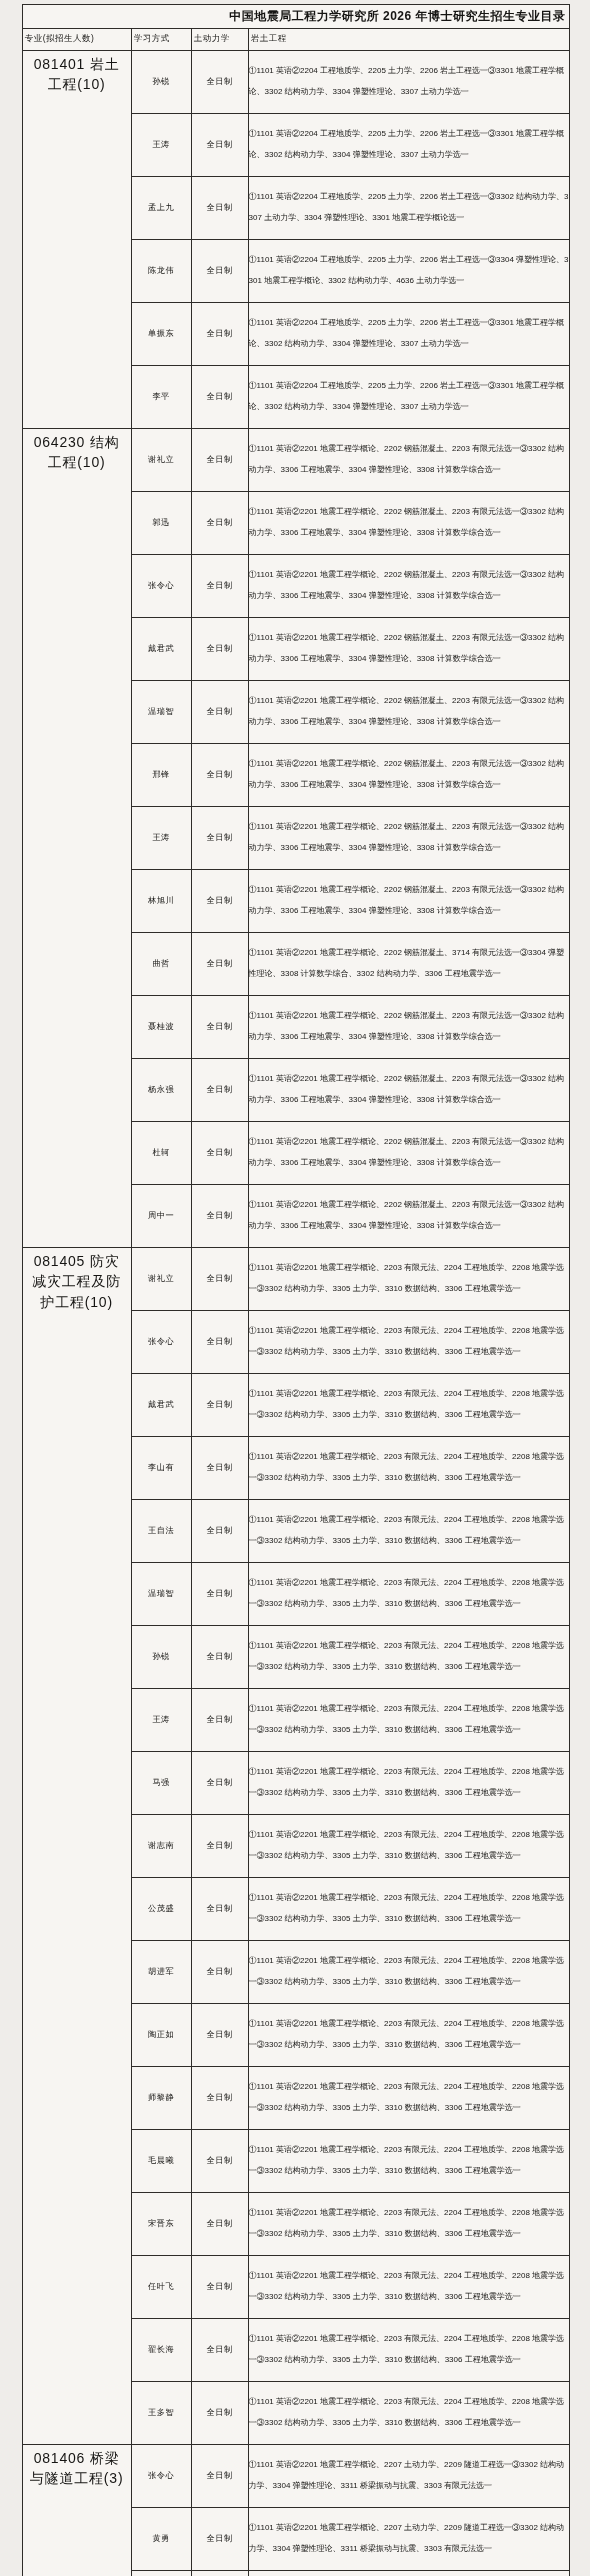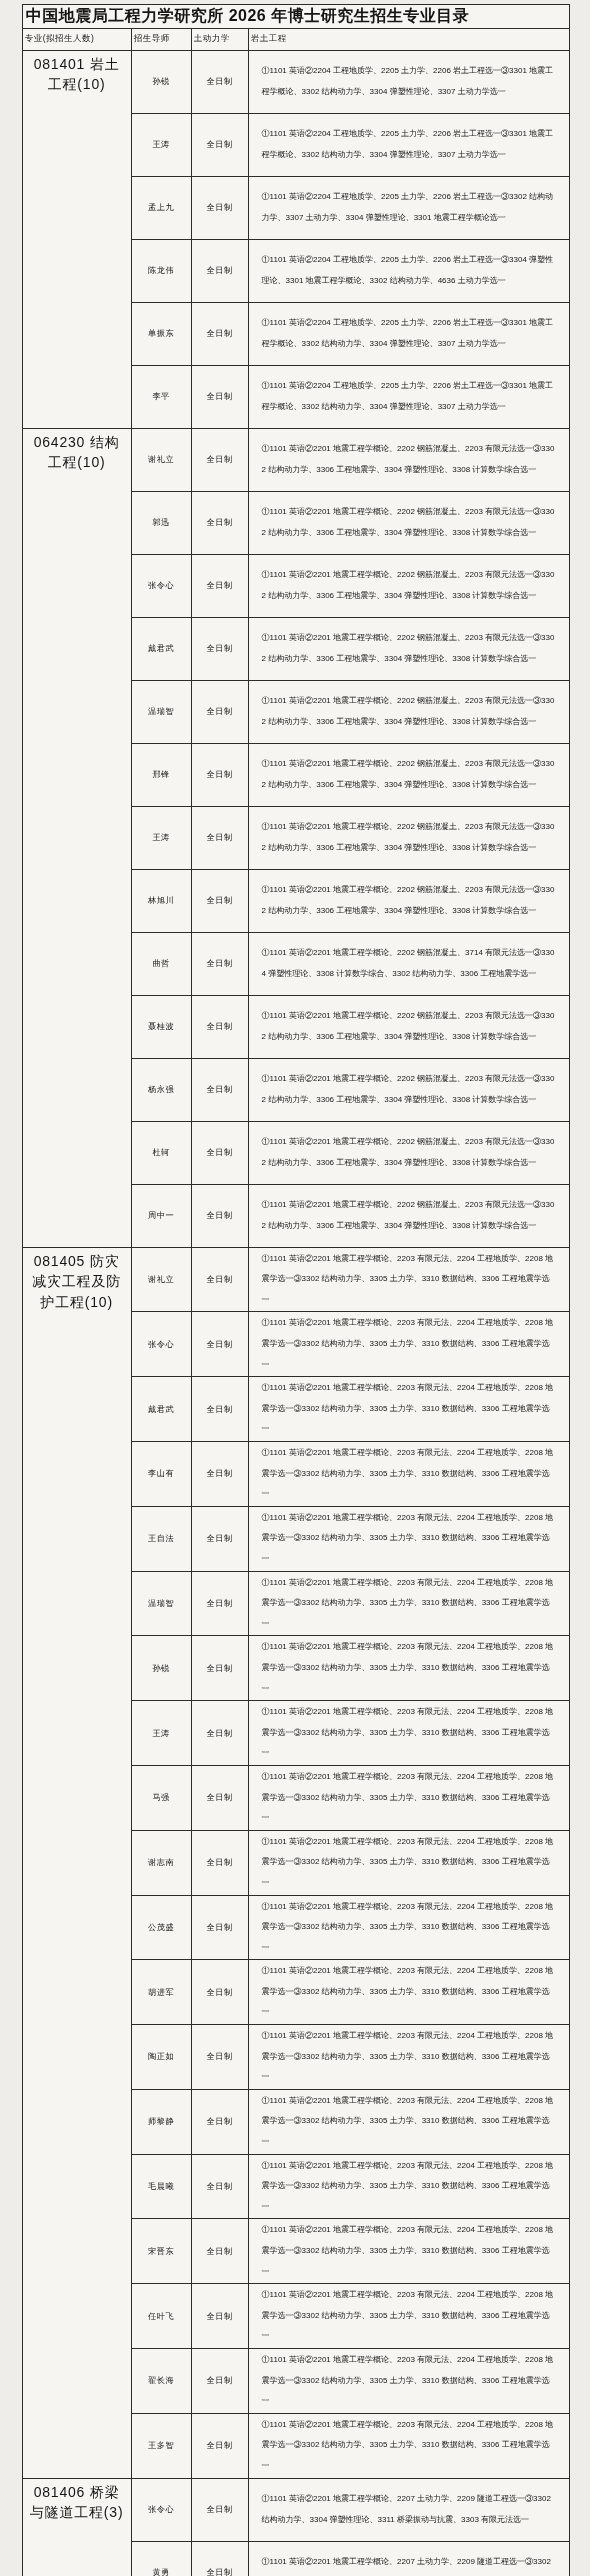--- a/index.html
+++ b/index.html
@@ -28,23 +28,23 @@
     table-layout: fixed;
     background: #f7f5f2;
   }
   table.catalog th,
   table.catalog td {
     border: 1px solid #2e2c29;
     box-sizing: border-box;
   }
   .title-cell {
     height: 24px;
-    font-size: 16px;
+    font-size: 12px;
     font-weight: bold;
-    text-align: left;
+    text-align: right;
     letter-spacing: 0.5px;
     padding: 1px 3.1px;
   }
   .head-cell {
     height: 21.6px;
     font-size: 8.5px;
     font-weight: 500;
     text-align: left;
     letter-spacing: 0.5px;
     padding: 1px 2.1px;
@@ -61,21 +61,21 @@
   td.name, td.mode {
     text-align: center;
     vertical-align: middle;
     font-size: 8.2px;
     letter-spacing: 0.5px;
     padding: 1px 2.1px;
   }
   td.subj {
     text-align: left;
     vertical-align: middle;
-    padding: 1px 13px;
+    padding: 1px 0;
     font-size: 8px;
     line-height: 20.6px;
     word-break: break-all;
   }
   tr.datarow { height: 63px; }
 </style>
 </head>
 <body>
 
 <div class="page">
@@ -86,21 +86,21 @@
         <col style="width:60px">
         <col style="width:57px">
         <col>
       </colgroup>
       <thead>
         <tr>
           <th class="title-cell" colspan="4">中国地震局工程力学研究所 2026 年博士研究生招生专业目录</th>
         </tr>
         <tr>
           <th class="head-cell">专业(拟招生人数)</th>
-          <th class="head-cell">招生导师</th>
+          <th class="head-cell">学习方式</th>
           <th class="head-cell">土动力学</th>
           <th class="head-cell">岩土工程</th>
         </tr>
       </thead>
       <tbody>
           <tr class="datarow">
             <td class="major" rowspan="6">081401 岩土工程(10)</td>
             <td class="name">孙锐</td>
             <td class="mode">全日制</td>
             <td class="subj">①1101 英语②2204 工程地质学、2205 土力学、2206 岩土工程选一③3301 地震工程学概论、3302 结构动力学、3304 弹塑性理论、3307 土动力学选一</td>

